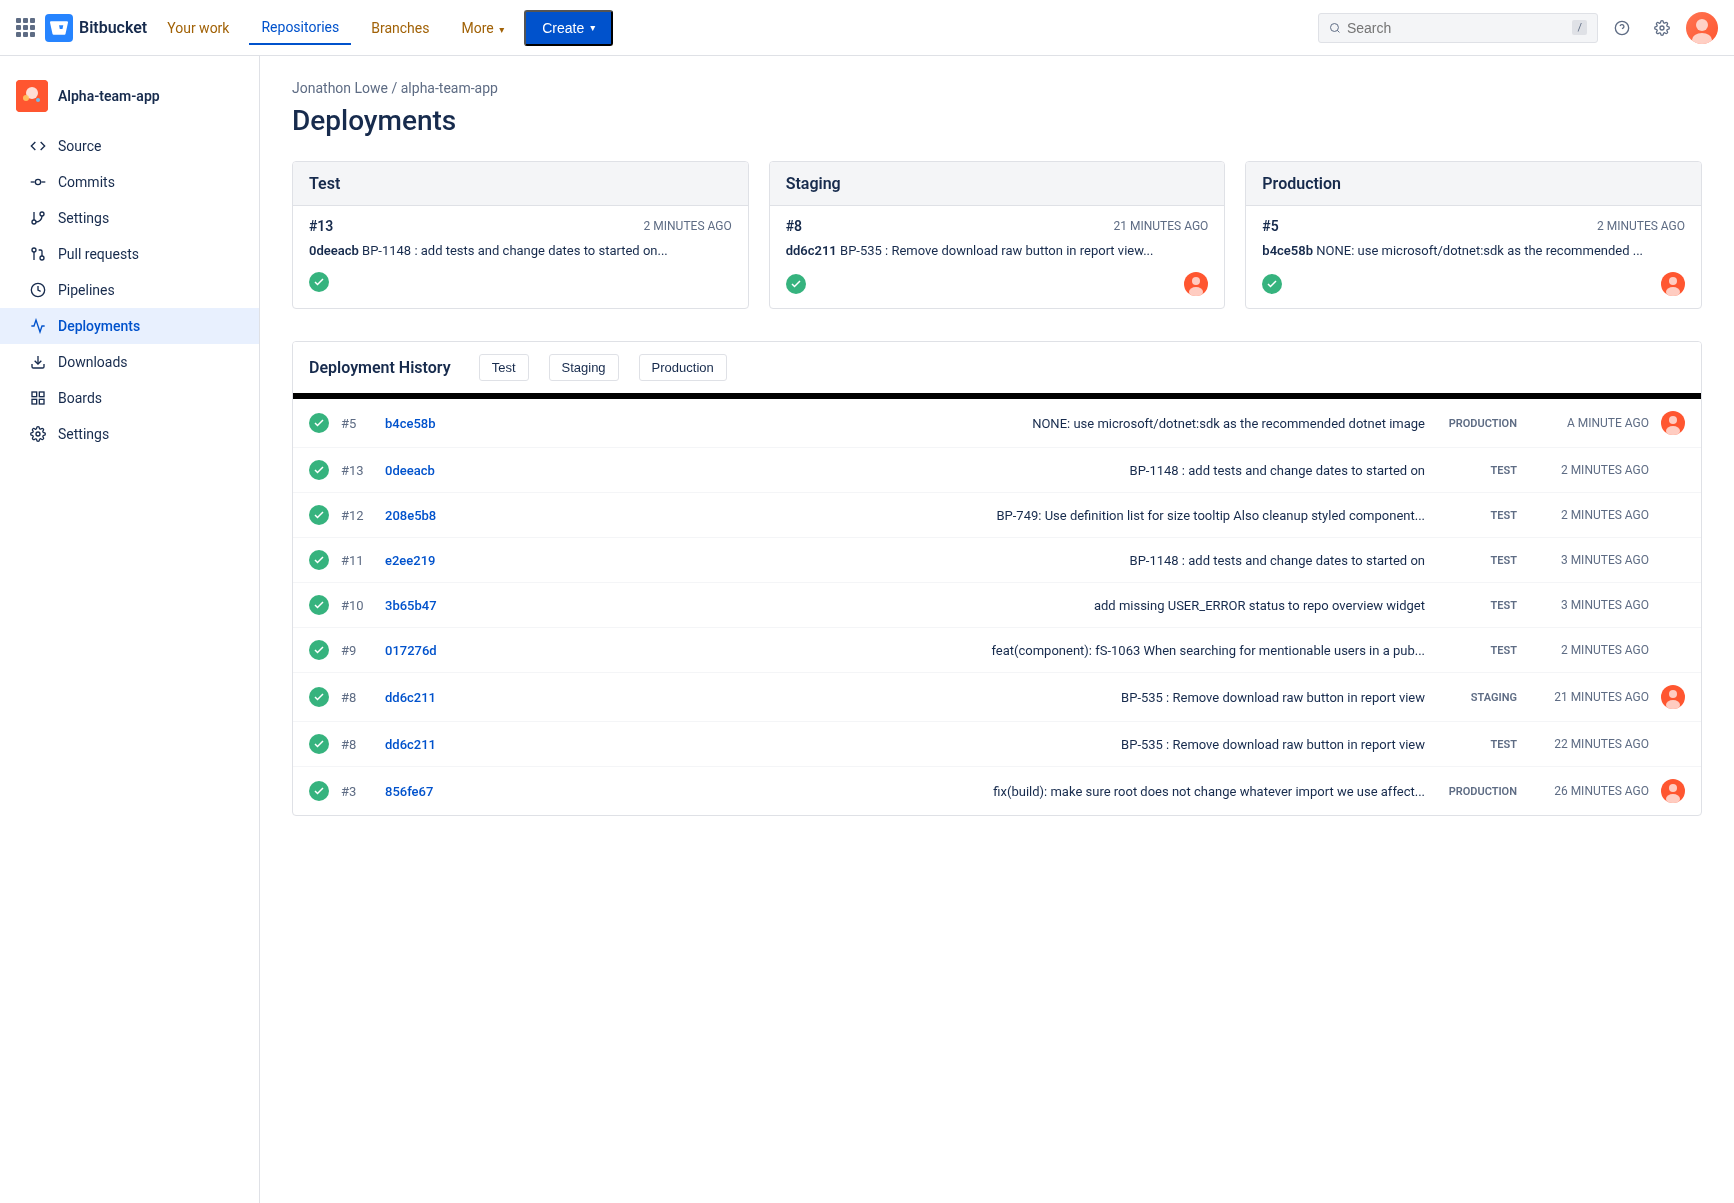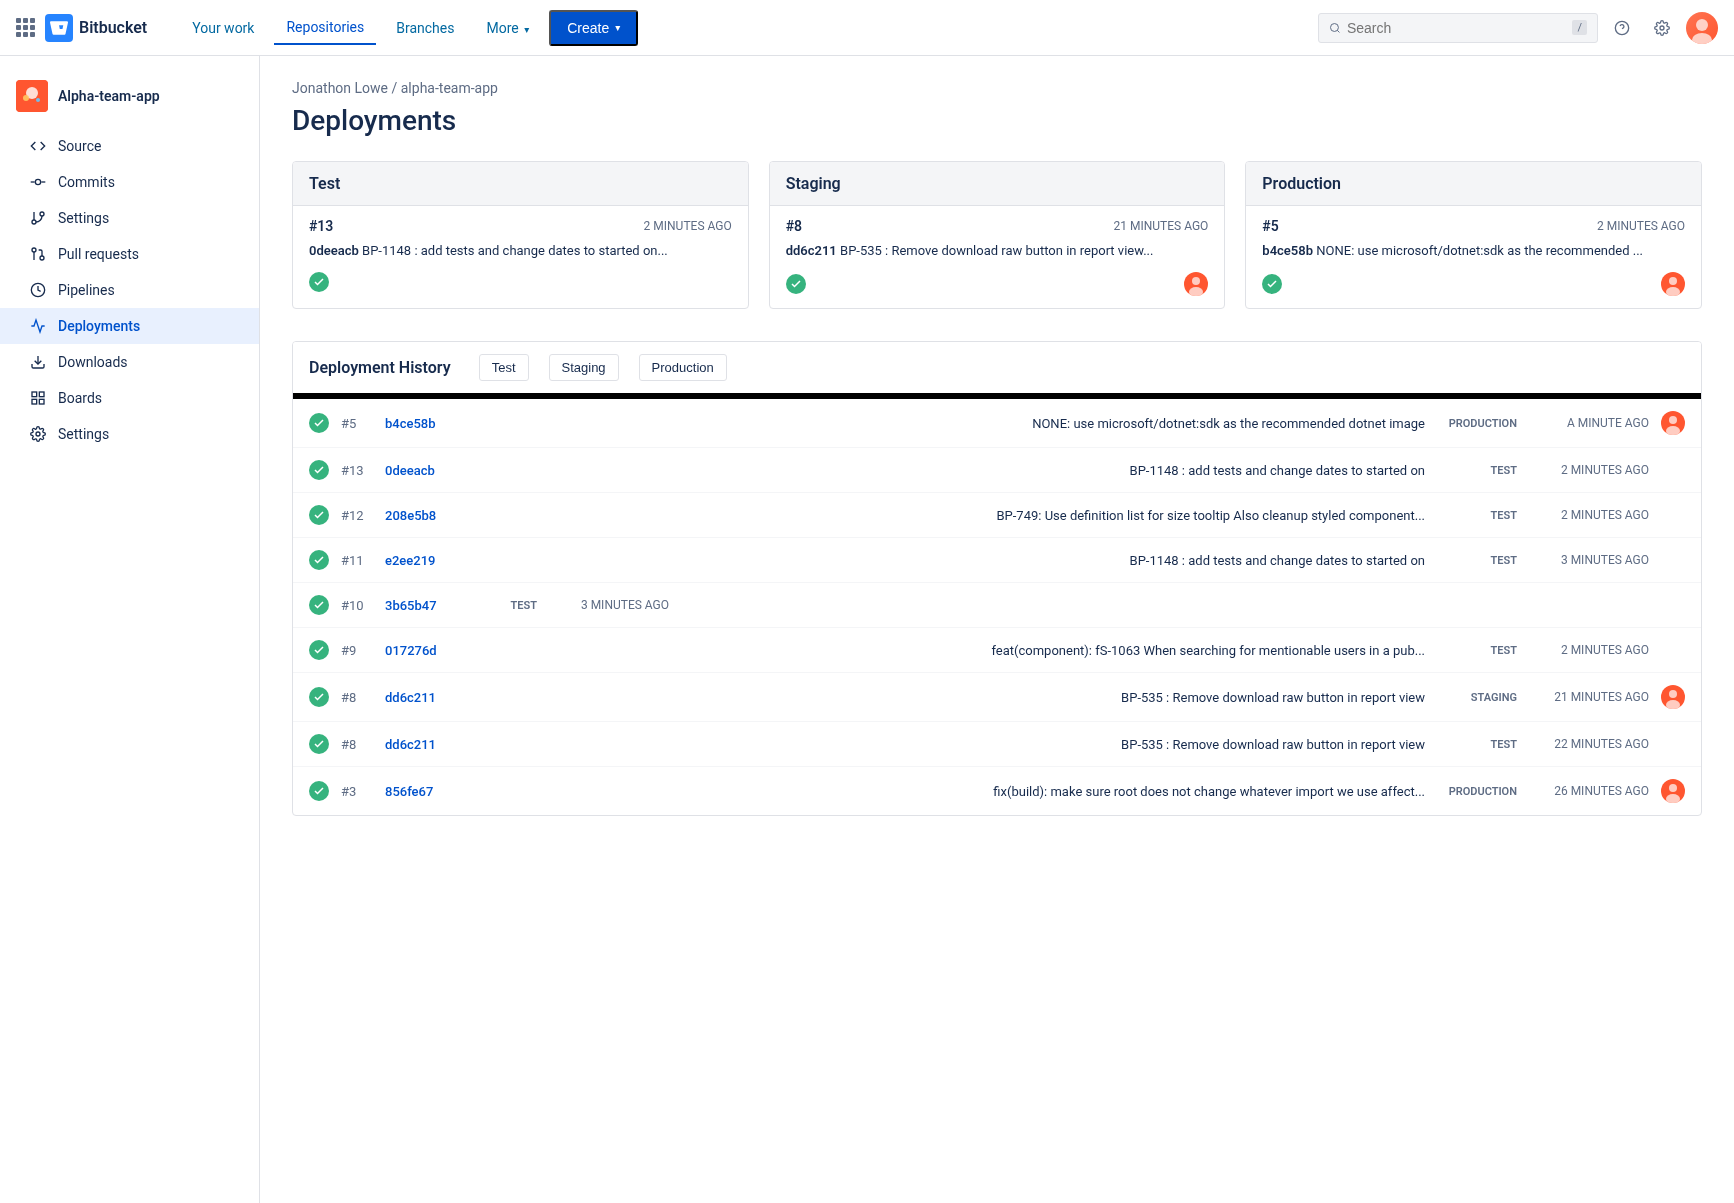--- a/index.html
+++ b/index.html
@@ -5,26 +5,26 @@
     * { box-sizing: border-box; margin: 0; padding: 0; }
     body { font-family: -apple-system, BlinkMacSystemFont, 'Segoe UI', Roboto, sans-serif; font-size: 14px; color: #172B4D; background: #fff; }
 
     
     .topnav {
       display: flex; align-items: center; height: 56px;
       padding: 0 16px; background: #fff; border-bottom: 1px solid #DFE1E6;
       position: fixed; top: 0; left: 0; right: 0; z-index: 100;
     }
     .topnav-left { display: flex; align-items: center; gap: 8px; }
-    .topnav-logo { display: flex; align-items: center; gap: 6px; margin-right: 25px; }
+    .topnav-logo { display: flex; align-items: center; gap: 6px; margin-right: 0; }
     .logo-grid { display: grid; grid-template-columns: repeat(3,5px); gap: 2px; margin-right: 4px; }
     .logo-dot { width: 5px; height: 5px; background: #5e6c84; border-radius: 1px; }
     .bitbucket-icon { width: 28px; height: 28px; background: #2684FF; border-radius: 4px; display: flex; align-items: center; justify-content: center; }
     .bitbucket-icon svg { width: 18px; height: 18px; fill: white; }
-    .nav-link { padding: 8px 12px; color: #0369a1; text-decoration: none; font-size: 14px; border-radius: 3px; cursor: pointer; }
+    .nav-link { padding: 8px 12px; color: #a16207; text-decoration: none; font-size: 14px; border-radius: 3px; cursor: pointer; }
     .nav-link.active { color: #0052CC; border-bottom: 2px solid #0052CC; border-radius: 0; }
     .nav-create { background: #0052CC; color: white; padding: 8px 16px; border-radius: 3px; font-size: 14px; font-weight: 500; cursor: pointer; display: flex; align-items: center; gap: 4px; }
     .topnav-right { display: flex; align-items: center; gap: 8px; margin-left: auto; }
     .search-box { display: flex; align-items: center; background: #F4F5F7; border: 1px solid #DFE1E6; border-radius: 3px; padding: 6px 10px; gap: 6px; width: 280px; cursor: text; }
     .search-box input { border: none; background: transparent; outline: none; font-size: 14px; color: #172B4D; width: 100%; }
     .search-kbd { background: #DFE1E6; border-radius: 2px; padding: 1px 5px; font-size: 11px; color: #5E6C84; }
     .icon-btn { width: 32px; height: 32px; border-radius: 50%; display: flex; align-items: center; justify-content: center; cursor: pointer; background: transparent; border: none; }
     .avatar { width: 32px; height: 32px; border-radius: 50%; background: #FF5630; overflow: hidden; cursor: pointer; }
 
     
@@ -420,20 +420,21 @@
     <div style="width:24px"></div>
   </div>
           <div class="history-row">
     <div class="h-check">
       <svg viewBox="0 0 24 24" fill="none" stroke="white" stroke-width="3" width="12" height="12">
                 <polyline points="20 6 9 17 4 12"></polyline>
               </svg>
     </div>
     <span class="h-num">#10</span>
     <span class="h-hash">3b65b47</span>
+    <span class="h-msg">add missing USER_ERROR status to repo overview widget</span>
     <span class="h-env">TEST</span>
     <span class="h-time">3 MINUTES AGO</span>
     <div style="width:24px"></div>
   </div>
           <div class="history-row">
     <div class="h-check">
       <svg viewBox="0 0 24 24" fill="none" stroke="white" stroke-width="3" width="12" height="12">
                 <polyline points="20 6 9 17 4 12"></polyline>
               </svg>
     </div>

